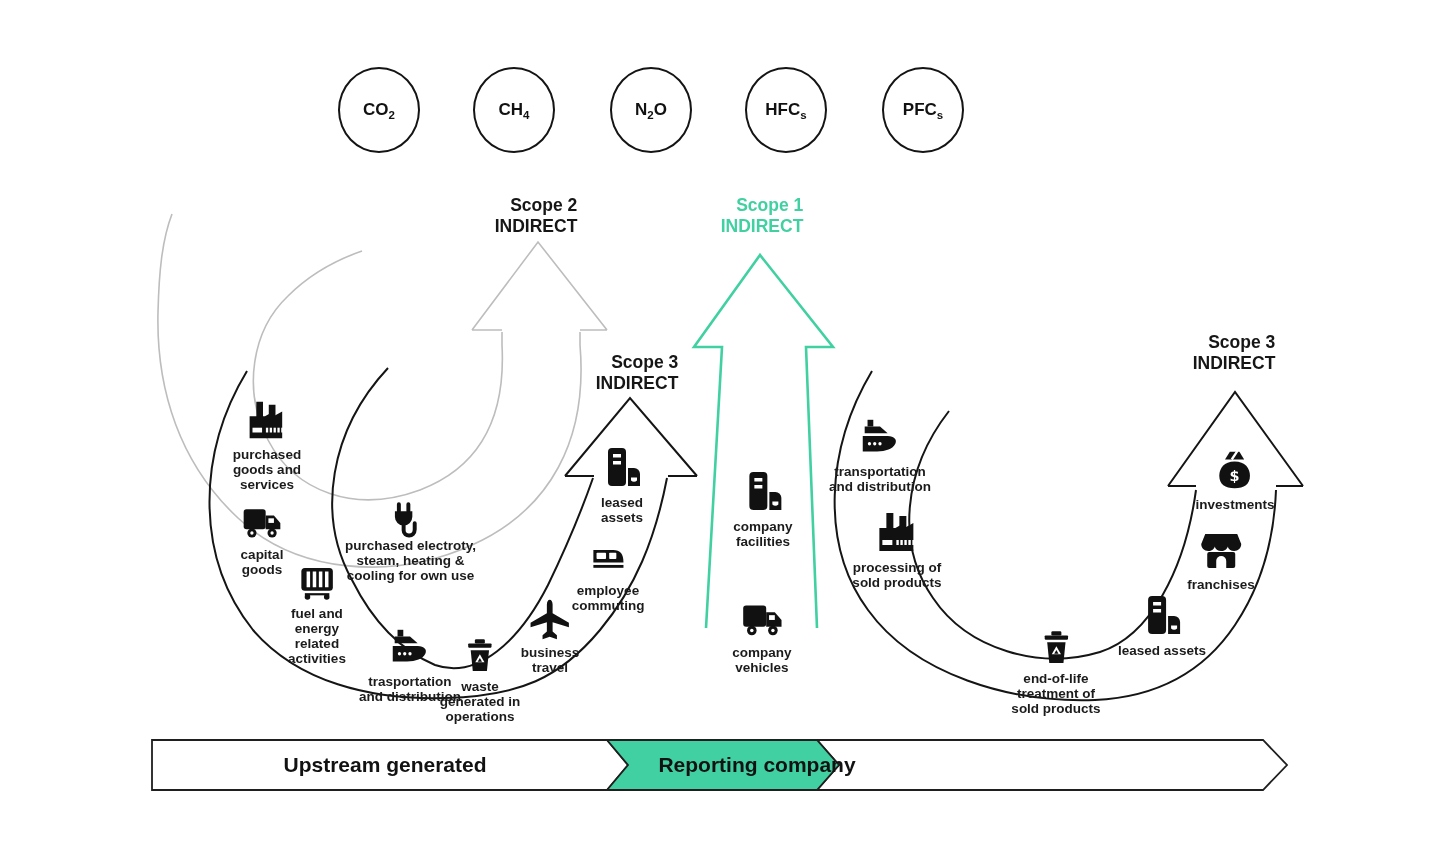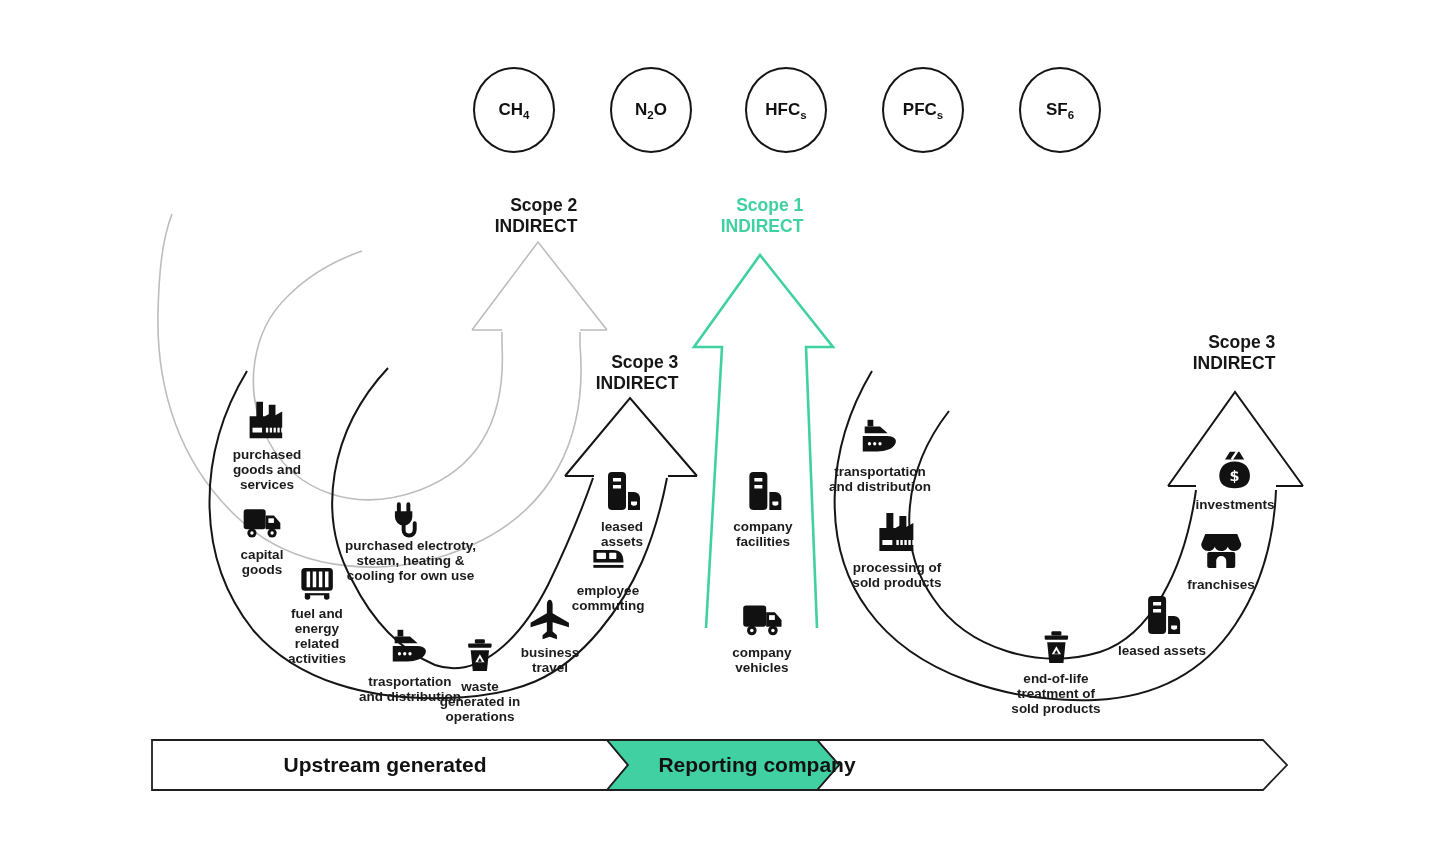--- a/index.html
+++ b/index.html
@@ -142,34 +142,34 @@
       <path d="M1168,486 L1235,392 L1303,486 M1168,486 L1196,486 M1276,486 L1303,486"></path>
     </g>
 
     <g stroke="#1f1f1f" stroke-width="1.8">
       <path d="M152,740 H607 L628,765 L607,790 H152 Z" fill="#fff"></path>
       <path d="M817,740 H1263 L1287,765 L1263,790 H817 L839,765 Z" fill="#fff"></path>
       <path d="M607,740 H817 L839,765 L817,790 H607 L628,765 Z" fill="#41d0a1"></path>
     </g>
   </svg>
 
+  <div class="gas" style="left:379px">
+    <span><span>CO</span><sub>2</sub><span></span></span>
+  </div>
   <div class="gas" style="left:514px">
     <span><span>CH</span><sub>4</sub><span></span></span>
   </div>
   <div class="gas" style="left:651px">
     <span><span>N</span><sub>2</sub><span>O</span></span>
   </div>
   <div class="gas" style="left:786px">
     <span><span>HFC</span><sub>s</sub><span></span></span>
   </div>
   <div class="gas" style="left:923px">
     <span><span>PFC</span><sub>s</sub><span></span></span>
-  </div>
-  <div class="gas" style="left:1060px">
-    <span><span>SF</span><sub>6</sub><span></span></span>
   </div>
 
   <div class="scope" style="left:536px;top:195px">
     <span>Scope 2</span>
     <span>INDIRECT</span>
   </div>
   <div class="scope teal" style="left:762px;top:195px">
     <span>Scope 1</span>
     <span>INDIRECT</span>
   </div>
@@ -236,21 +236,21 @@
     <span class="ilabel">business
 travel</span>
   </div>
   <div class="item" style="left:608px;top:542px">
     <svg class="icon" width="46" height="38">
         <use href="#i-train"></use>
       </svg>
     <span class="ilabel">employee
 commuting</span>
   </div>
-  <div class="item" style="left:622px;top:468px">
+  <div class="item" style="left:622px;top:444px">
     <svg class="icon" width="48" height="48">
         <use href="#i-building"></use>
       </svg>
     <span class="ilabel">leased
 assets</span>
   </div>
 
   <div class="item" style="left:763px;top:468px">
     <svg class="icon" width="48" height="48">
         <use href="#i-building"></use>

